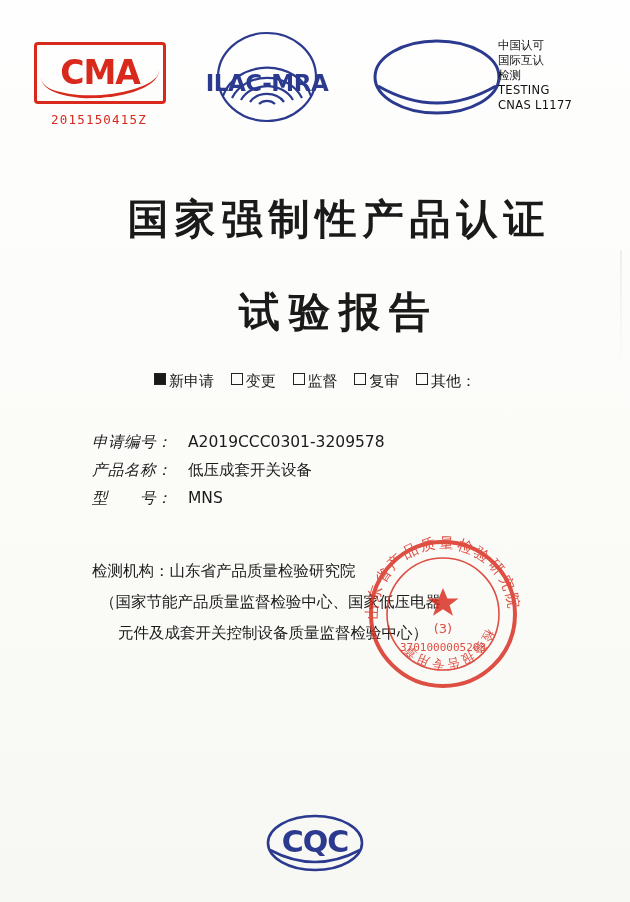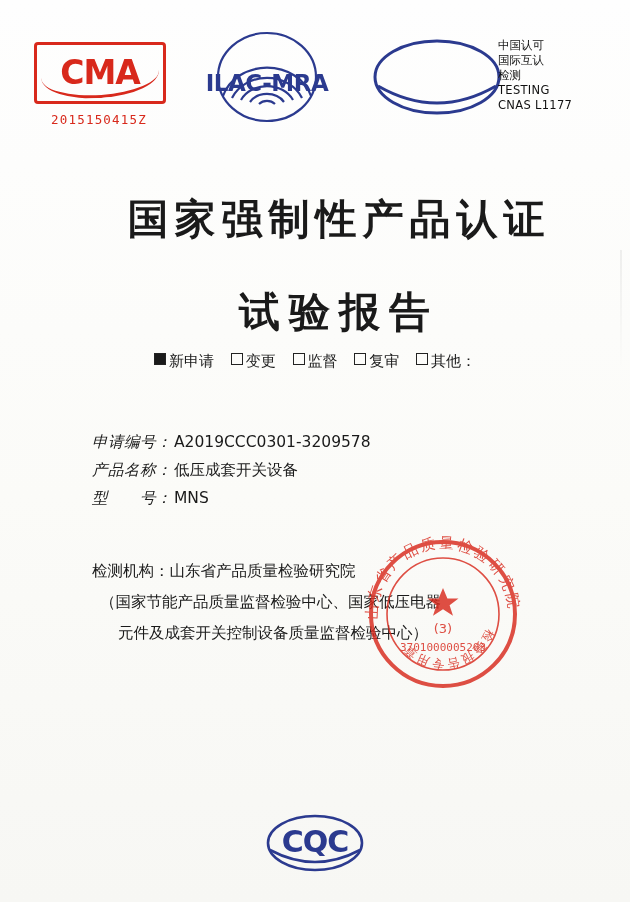--- a/index.html
+++ b/index.html
@@ -147,21 +147,21 @@
   }
   .title2 {
     top: 285px;
     font-size: 41px;
     letter-spacing: 9px;
   }
 
   
   .checkrow {
     position: absolute;
-    top: 352px;
+    top: 372px;
     width: 630px;
     text-align: center;
     font-size: 15px;
     color: #1a1a1a;
   }
   .checkrow .opt { margin: 0 6px; white-space: nowrap; }
   .box {
     display: inline-block;
     width: 10px;
     height: 10px;
@@ -176,21 +176,21 @@
     position: absolute;
     top: 428px;
     left: 92px;
     width: 450px;
     font-size: 15.5px;
     line-height: 28px;
     color: #1a1a1a;
   }
   .fields .row { white-space: nowrap; }
   .fields .lbl { letter-spacing: 0.5px; font-style: italic; }
-  .fields .val { margin-left: 2px; }
+  .fields .val { margin-left: 16px; }
 
   
   .orgblock {
     position: absolute;
     top: 556px;
     left: 92px;
     width: 452px;
     font-size: 15.5px;
     line-height: 31px;
     color: #1a1a1a;

